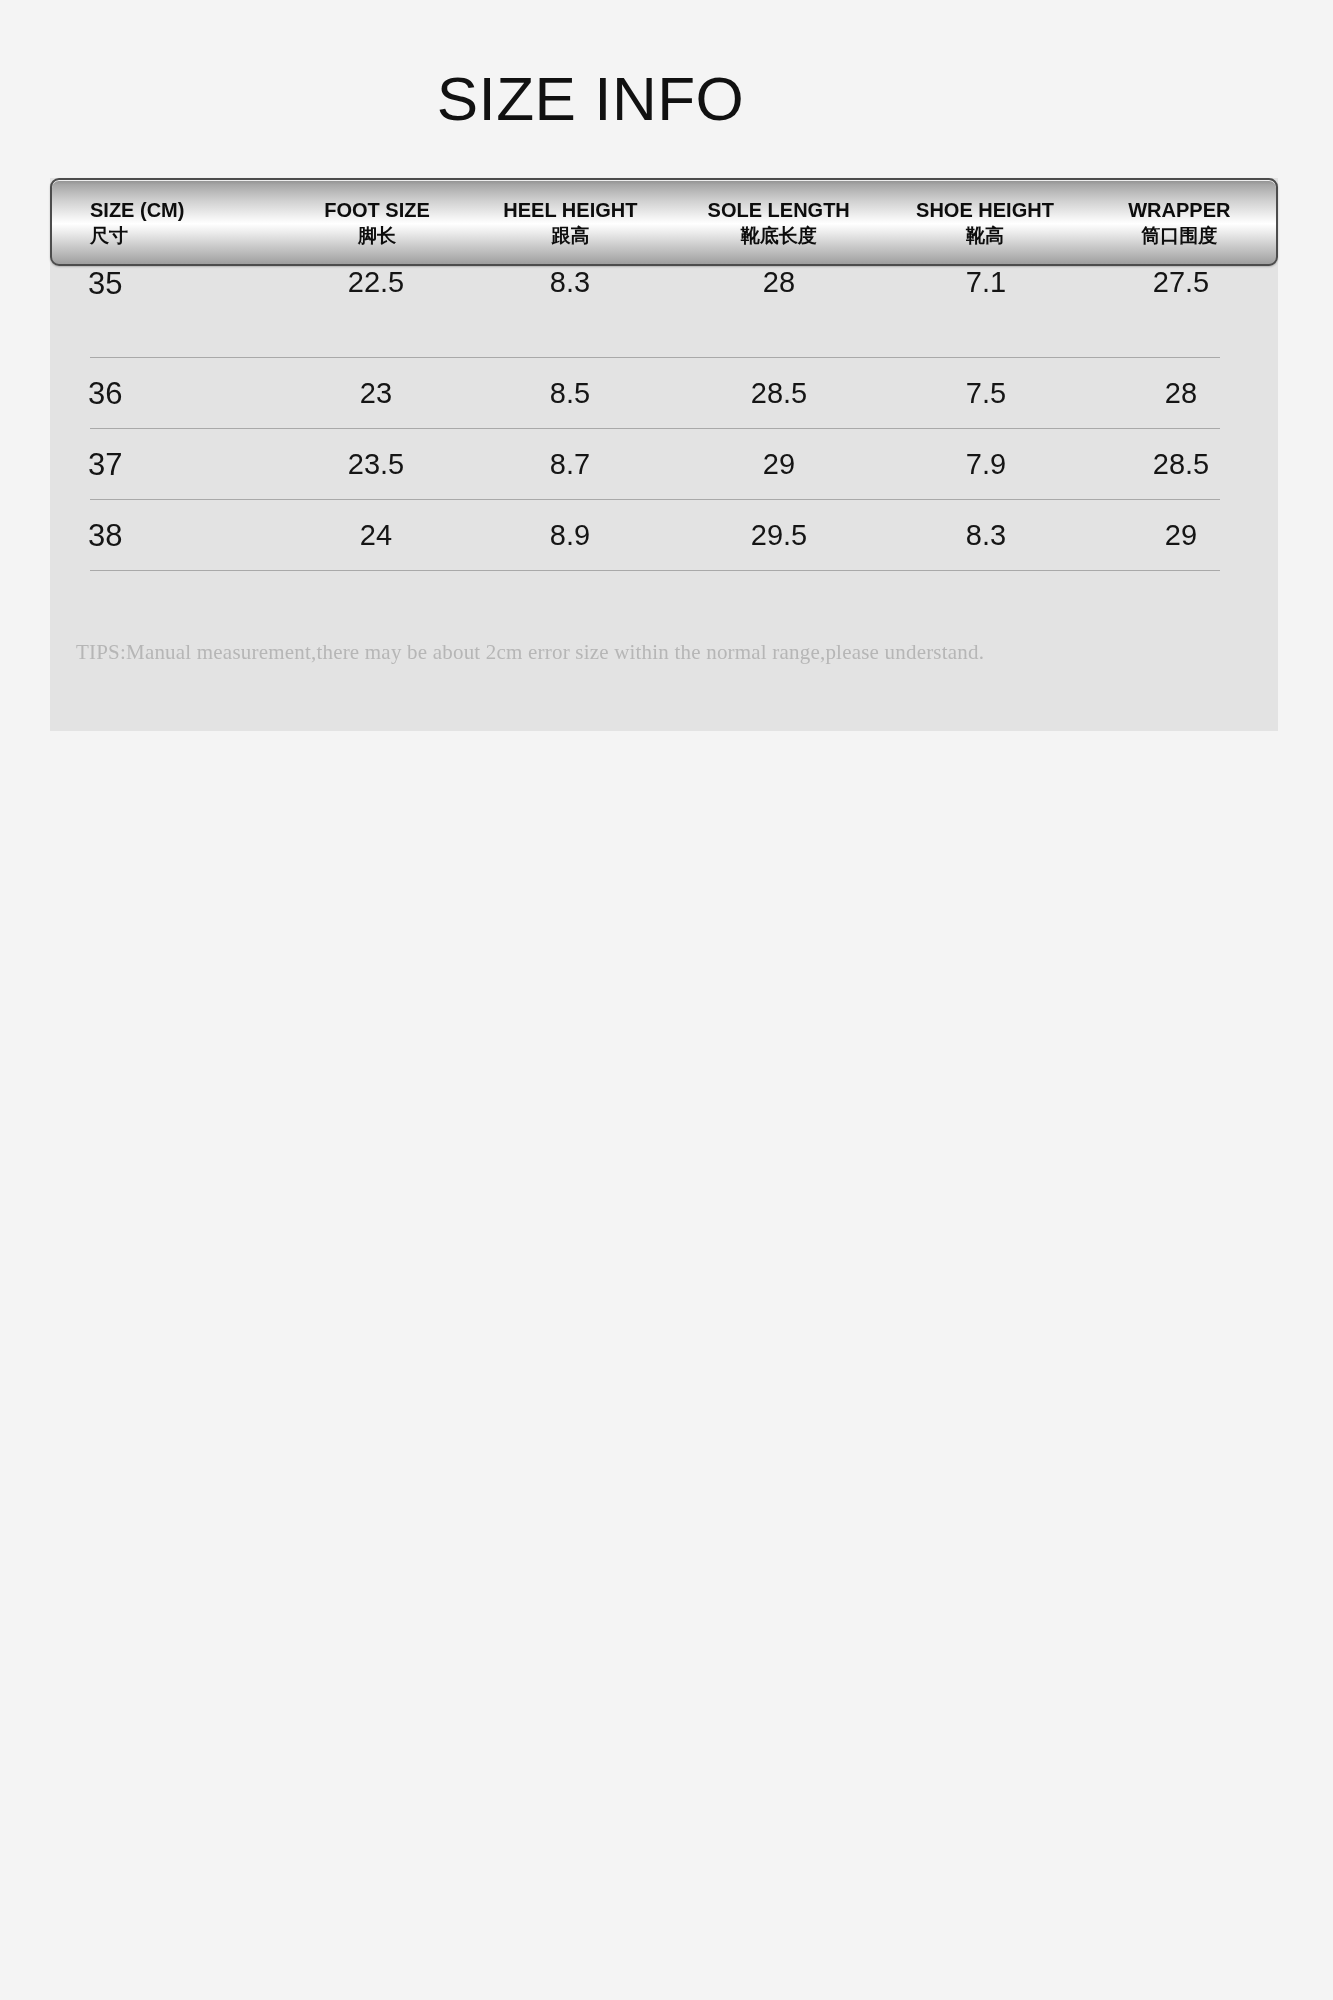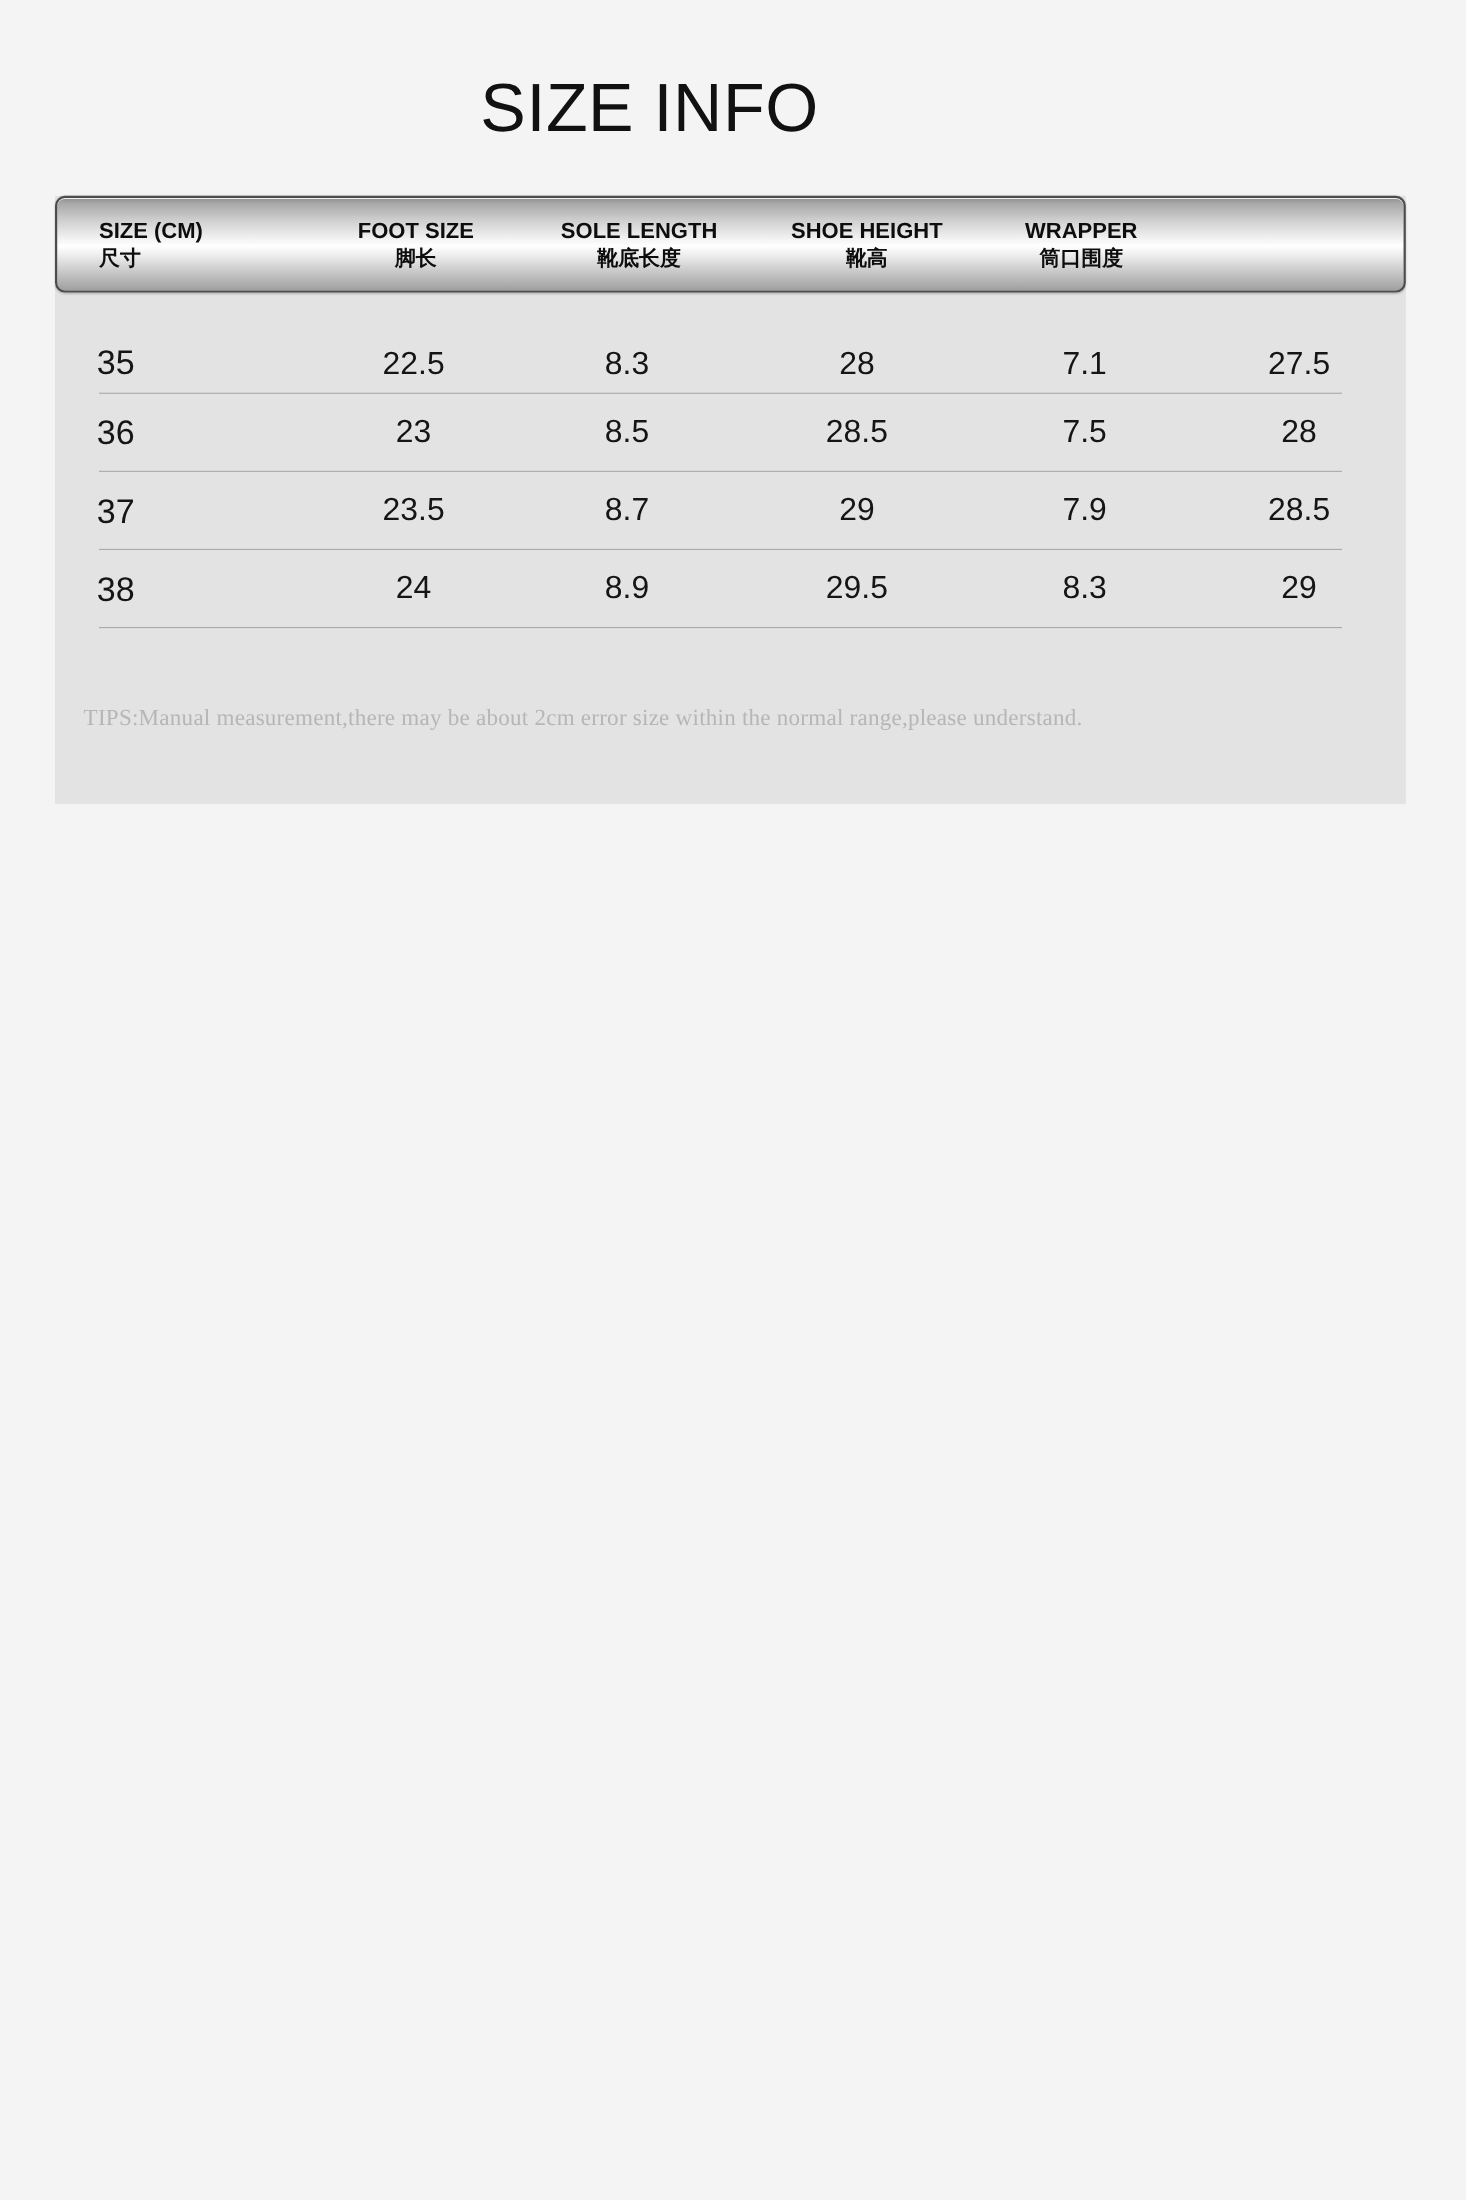--- a/index.html
+++ b/index.html
@@ -106,21 +106,21 @@
   }
   .row::after {
     content: "";
     position: absolute;
     left: 40px;
     right: 58px;
     bottom: 0;
     height: 1px;
     background: #a9a9a9;
   }
-  .row.first-row { height: 92px; align-items: flex-end; padding-bottom: 10px; box-sizing: border-box; }
+  .row.first-row { height: 92px; align-items: flex-start; padding-bottom: 10px; box-sizing: border-box; }
   .cell {
     display: flex;
     align-items: center;
     justify-content: center;
     box-sizing: border-box;
     font-size: 29px;
     color: #151515;
     white-space: nowrap;
   }
   .cell.size-col {
@@ -159,20 +159,24 @@
 
   <div class="table-header">
     <div class="hcell first c0">
       <span class="hcell-en">SIZE (CM)</span>
       <span class="hcell-cn">尺寸</span>
     </div>
     <div class="hcell c1">
       <span class="hcell-en">FOOT SIZE</span>
       <span class="hcell-cn">脚长</span>
     </div>
+    <div class="hcell c2">
+      <span class="hcell-en">HEEL HEIGHT</span>
+      <span class="hcell-cn">跟高</span>
+    </div>
     <div class="hcell c3">
       <span class="hcell-en">SOLE LENGTH</span>
       <span class="hcell-cn">靴底长度</span>
     </div>
     <div class="hcell c4">
       <span class="hcell-en">SHOE HEIGHT</span>
       <span class="hcell-cn">靴高</span>
     </div>
     <div class="hcell c5">
       <span class="hcell-en">WRAPPER</span>

